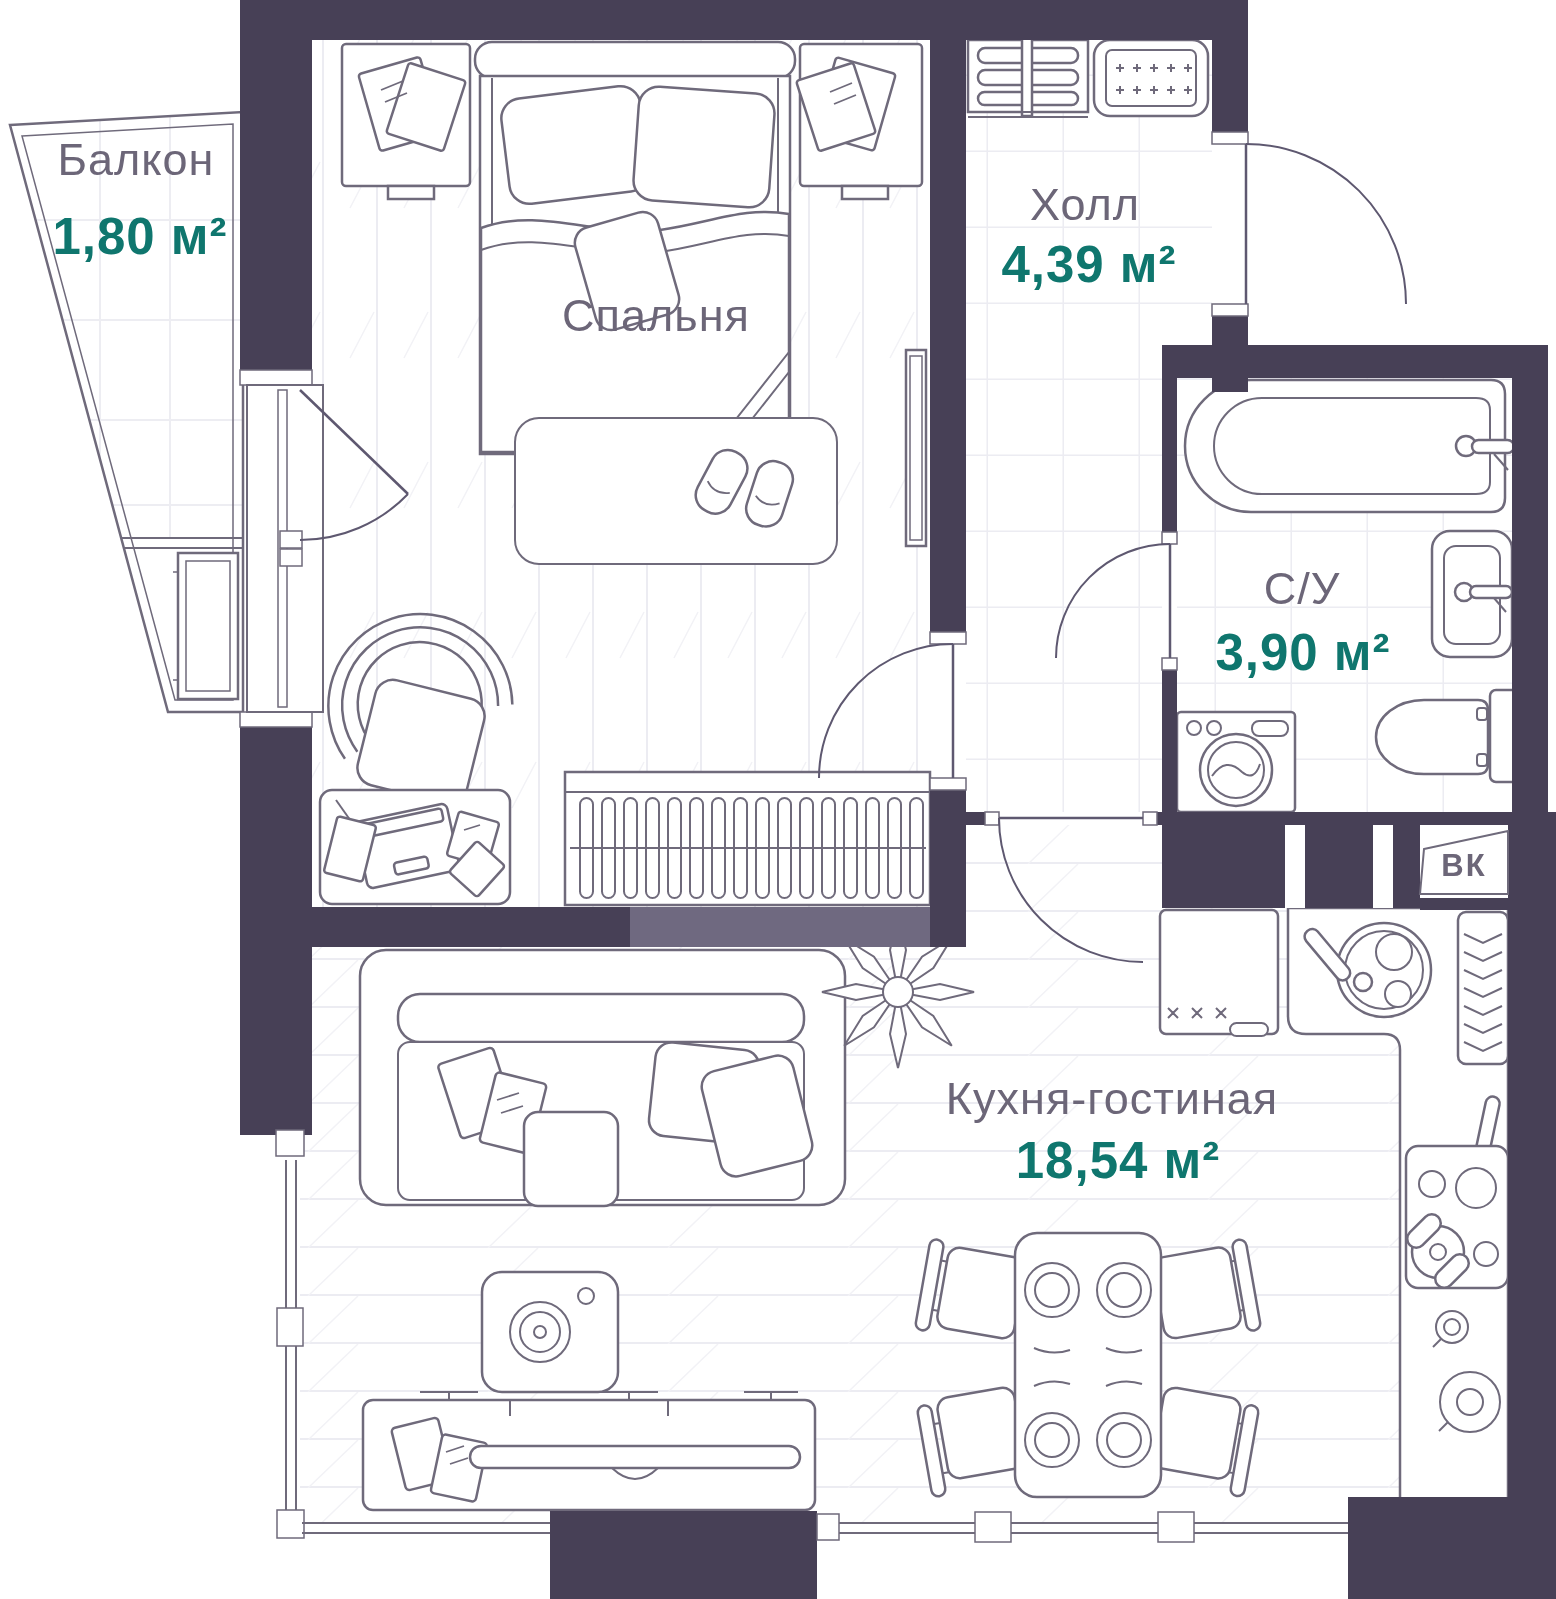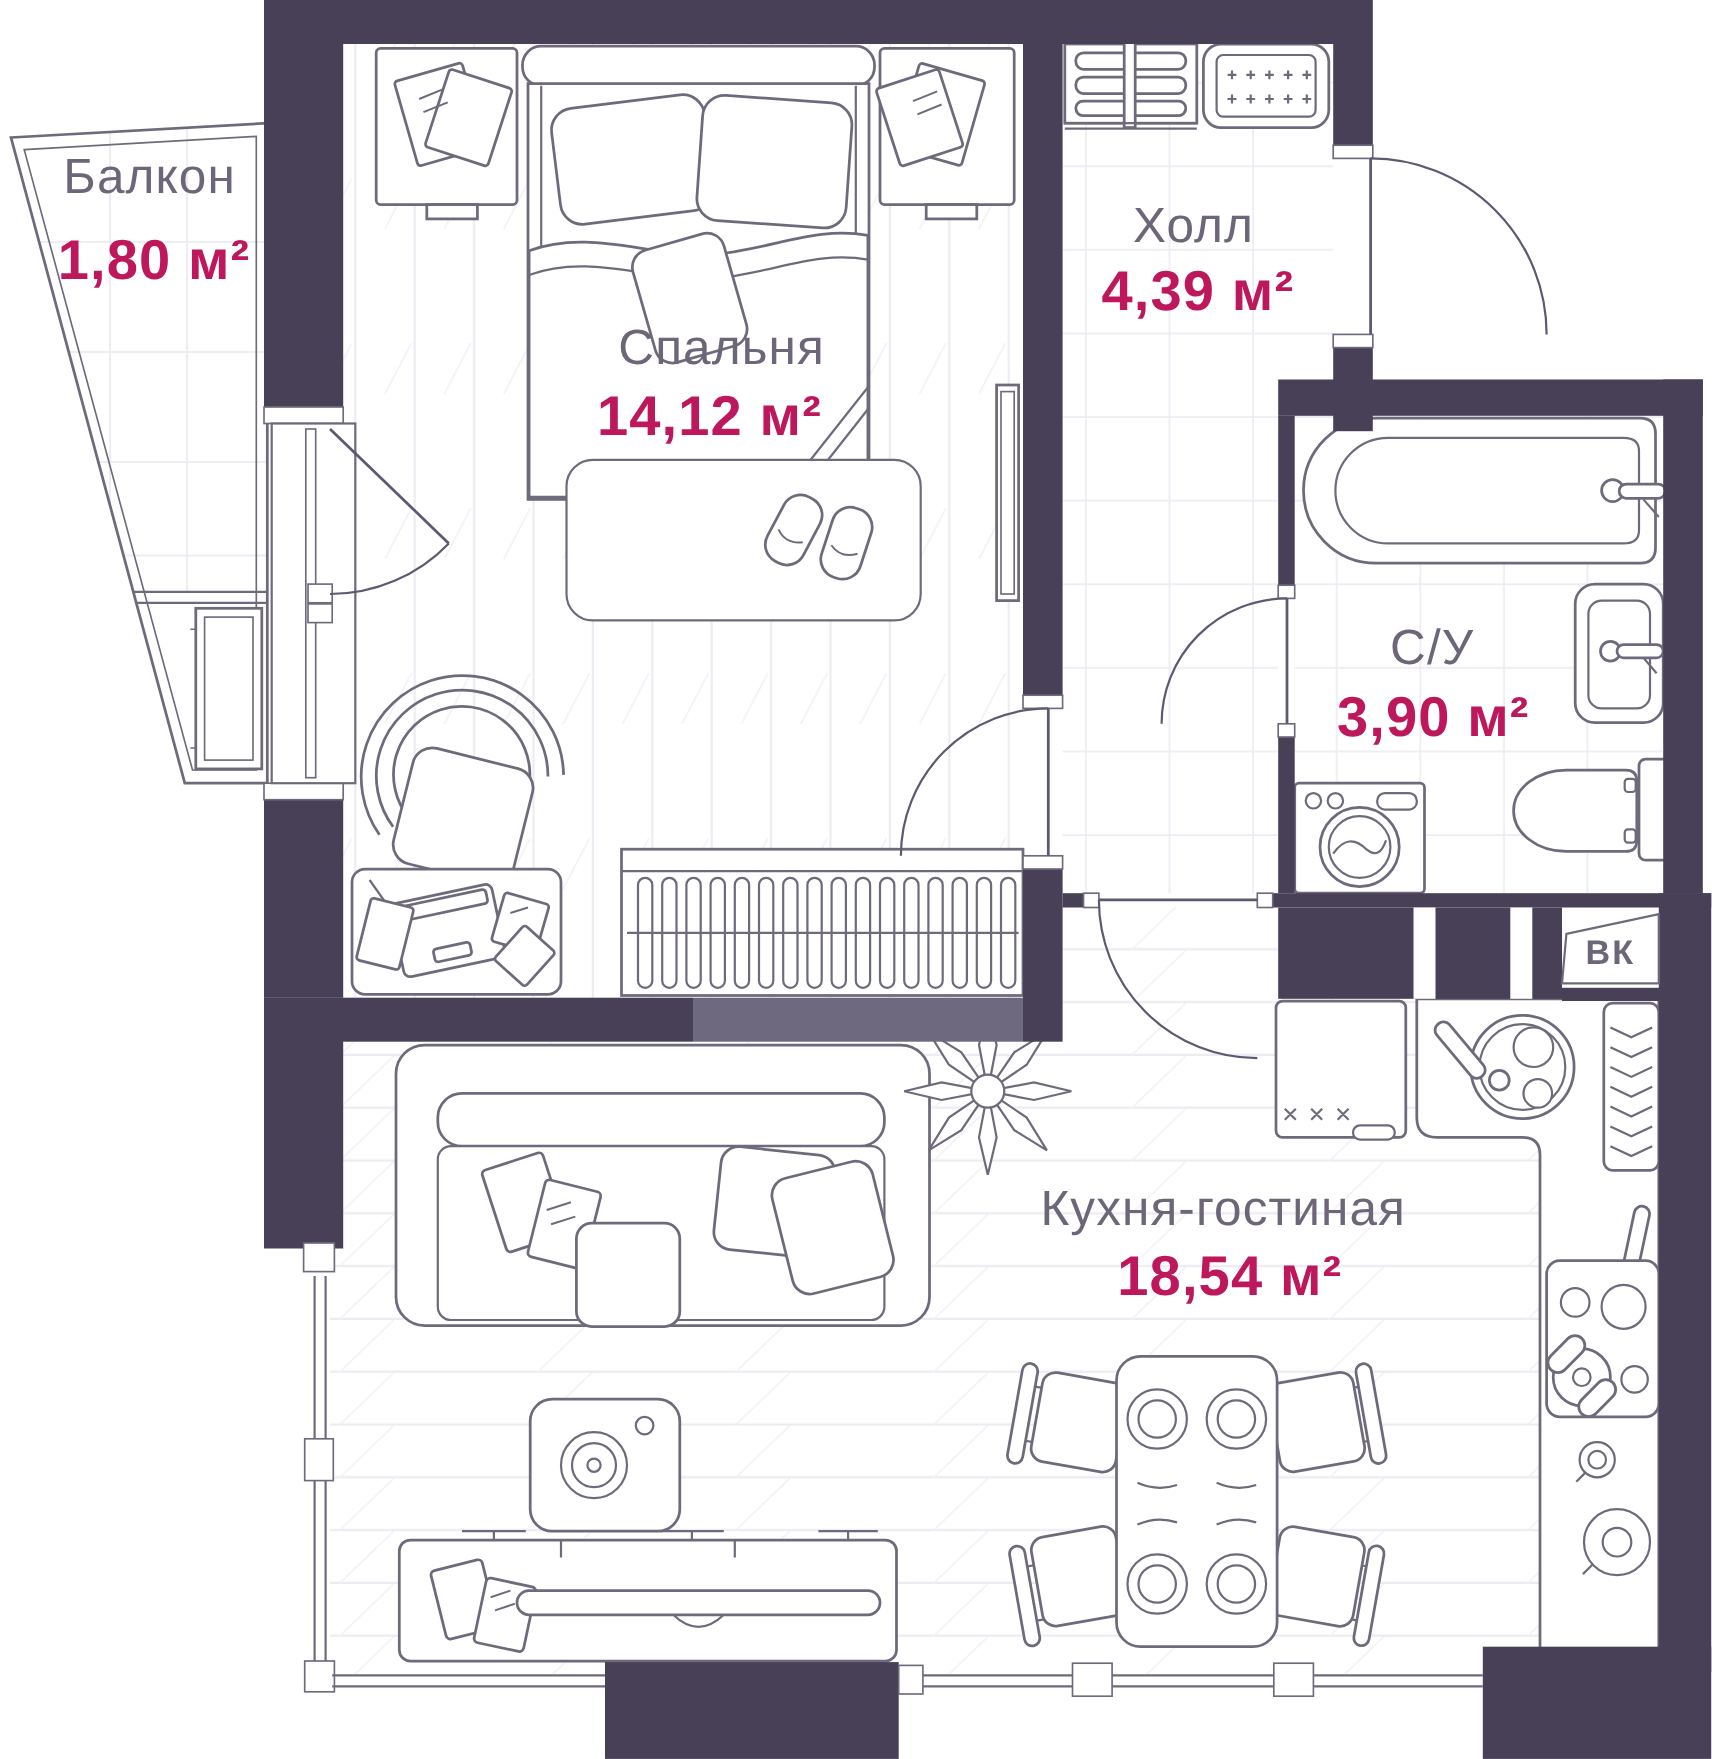--- a/index.html
+++ b/index.html
@@ -2,21 +2,21 @@
 <html><head>
 <meta charset="utf-8">
 <style>
   html,body{margin:0;padding:0;background:#fff;}
   .plan{position:relative;width:1556px;height:1599px;background:#ffffff;overflow:hidden;
         font-family:"Liberation Sans", sans-serif;}
   .plan svg{position:absolute;left:0;top:0;}
   .lbl{position:absolute;transform:translate(-50%,-50%);white-space:nowrap;
        font-family:"Liberation Sans", sans-serif;}
   .room-name{font-size:45px;font-weight:400;color:#6C6678;letter-spacing:1px;}
-  .room-area{font-size:51px;font-weight:600;color:#be185d;letter-spacing:1px;}
+  .room-area{font-size:51px;font-weight:600;color:#0f766e;letter-spacing:1px;}
   .duct-lbl{font-size:31px;font-weight:700;color:#6C6678;letter-spacing:2px;}
 </style>
 </head>
 <body>
 
 <div class="plan">
 <svg width="1556" height="1599" viewBox="0 0 1556 1599">
   <defs>
     <pattern id="fp-vert" width="54" height="150" patternUnits="userSpaceOnUse">
       <path d="M53 0 V150" stroke="#ECECF2" stroke-width="2" fill="none"></path>
@@ -407,21 +407,20 @@
       <path d="M1246 144 V304" stroke-width="2.5"></path>
       <path d="M1246 144 A160 160 0 0 1 1406 304" stroke-width="2"></path>
     </g>
   </g>
 </svg>
 
   <div class="lbl room-name" style="left:136px;top:160px">Балкон</div>
   <div class="lbl room-area" style="left:140px;top:236px">1,80 м²</div>
 
   <div class="lbl room-name" style="left:656px;top:316px">Спальня</div>
-  <div class="lbl room-area" style="left:645px;top:378px">14,12 м²</div>
 
   <div class="lbl room-name" style="left:1085px;top:205px">Холл</div>
   <div class="lbl room-area" style="left:1089px;top:264px">4,39 м²</div>
 
   <div class="lbl room-name" style="left:1302px;top:589px">С/У</div>
   <div class="lbl room-area" style="left:1303px;top:652px">3,90 м²</div>
 
   <div class="lbl room-name" style="left:1112px;top:1099px">Кухня-гостиная</div>
   <div class="lbl room-area" style="left:1118px;top:1160px">18,54 м²</div>
 

